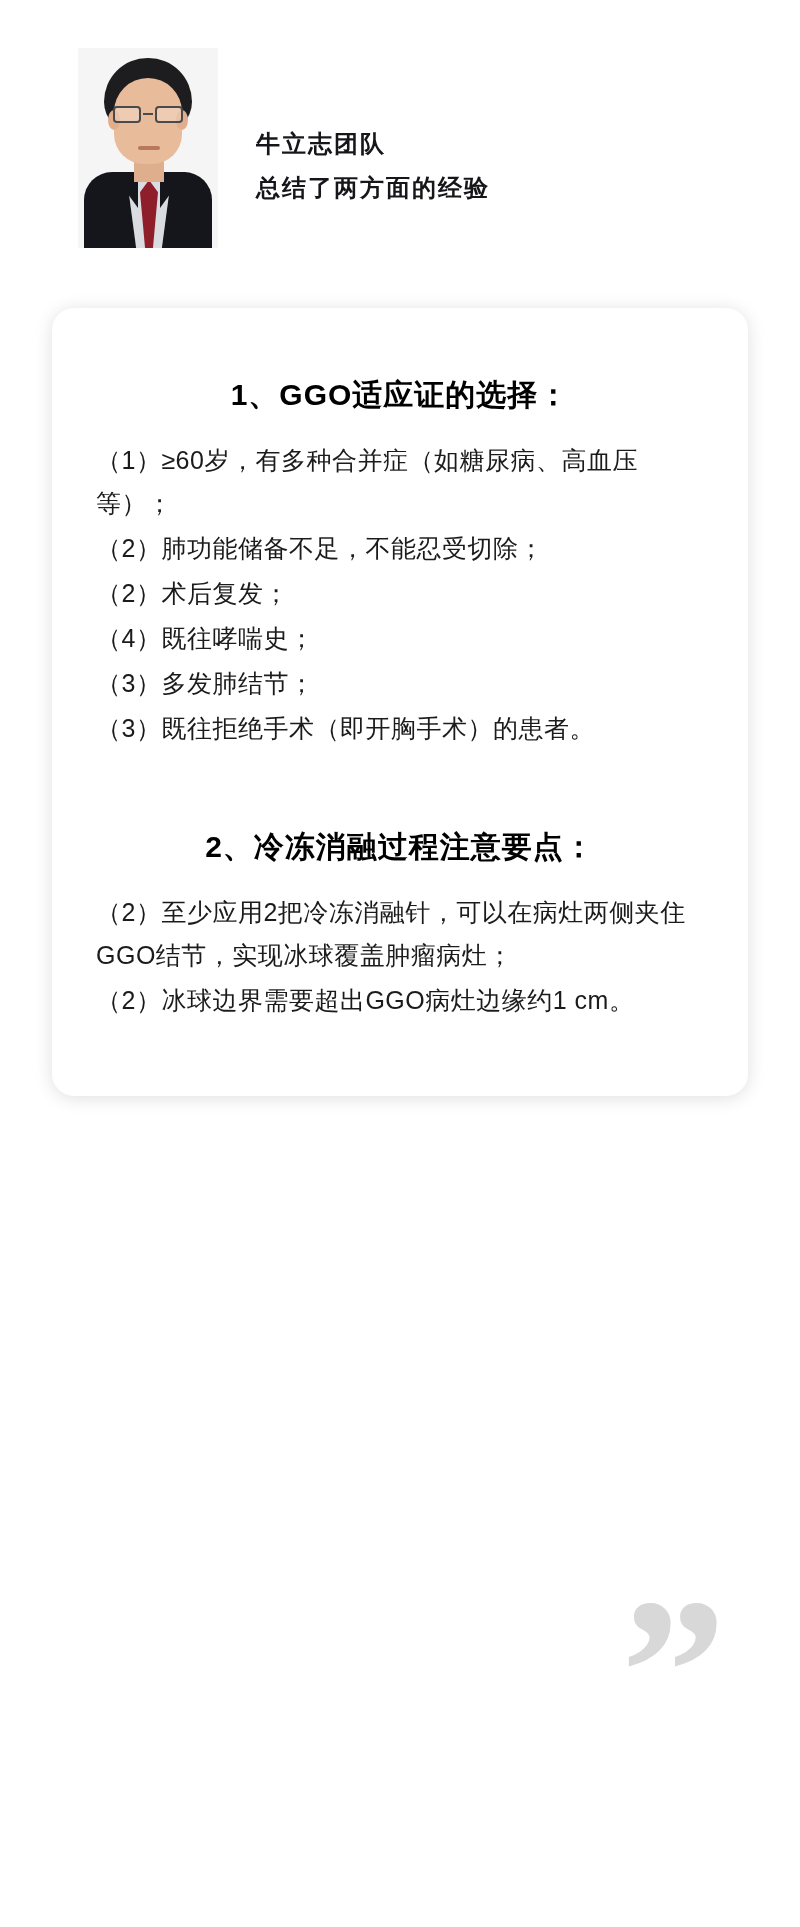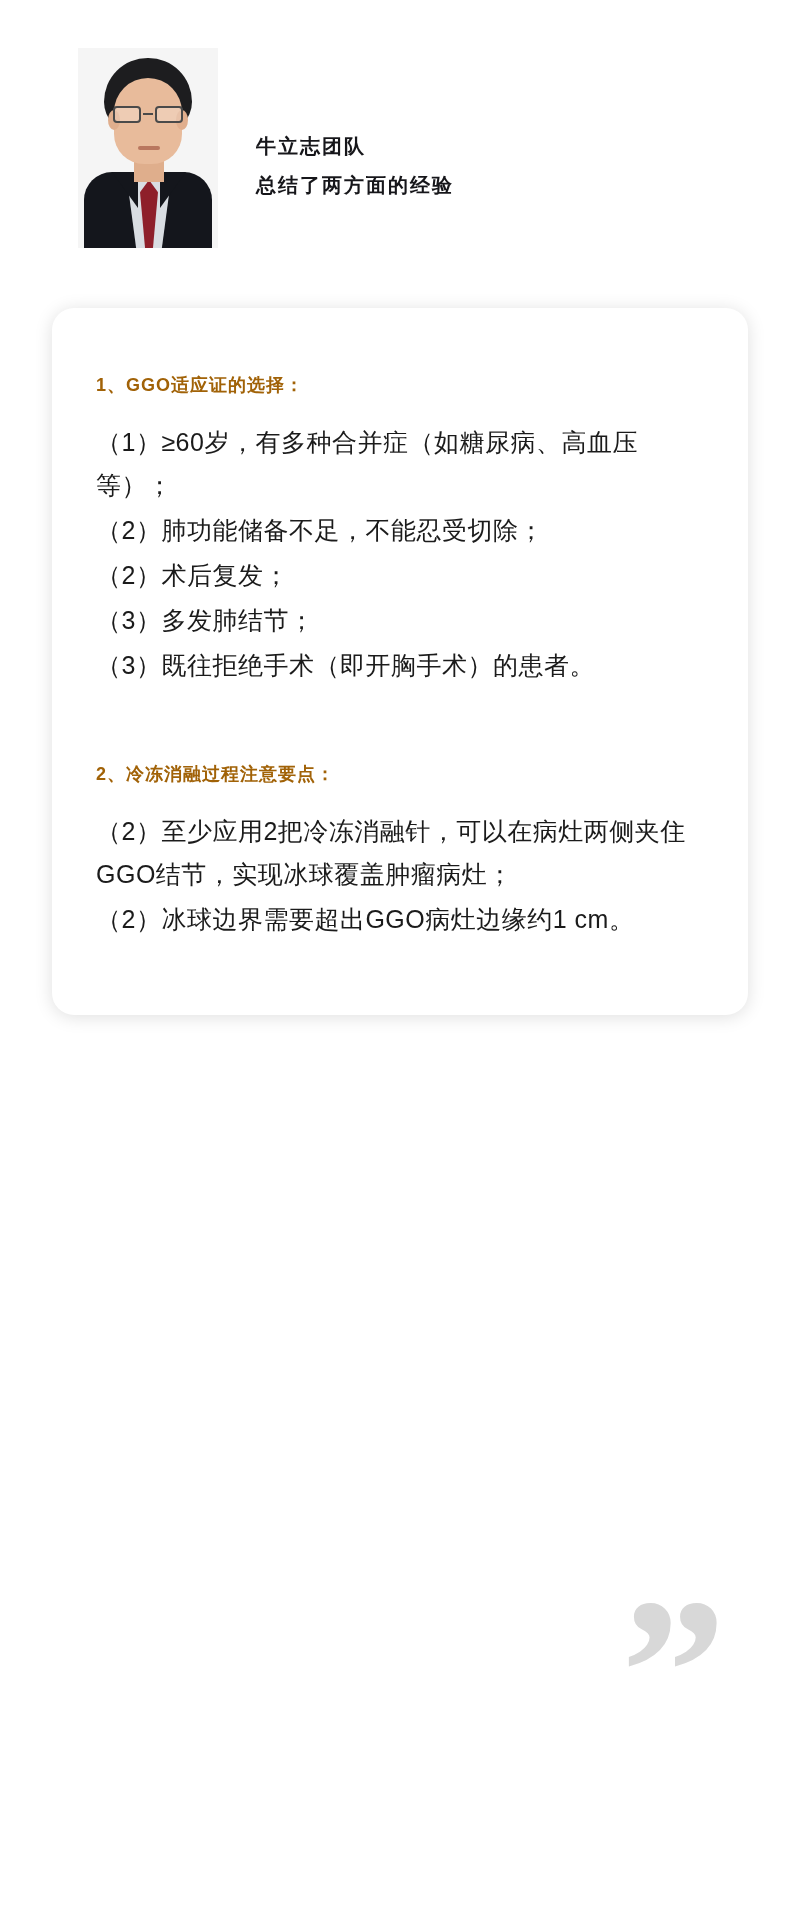--- a/index.html
+++ b/index.html
@@ -157,47 +157,48 @@
   .header-text {
     display: flex;
     flex-direction: column;
     justify-content: center;
     gap: 14px;
     padding-top: 36px;
   }
   .header-line {
     font-family: "Liberation Serif", serif;
     font-weight: bold;
-    font-size: 20px;
+    font-size: 24px;
     letter-spacing: 2px;
     color: #16161a;
     line-height: 1.25;
   }
 
   
   .card {
     margin: 60px 52px 0 52px;
     background: #ffffff;
     border-radius: 22px;
     box-shadow: 0 2px 18px rgba(0,0,0,0.13);
     padding: 64px 44px 72px 44px;
     box-sizing: border-box;
   }
 
   .section + .section {
     margin-top: 74px;
   }
 
   .section-title {
-    font-size: 18px;
+    font-size: 30px;
     font-weight: bold;
-    color: #a16207;
+    color: #000000;
     letter-spacing: 1px;
     margin-bottom: 22px;
     line-height: 1.5;
+    text-align: center;
   }
 
   .item {
     font-size: 25px;
     color: #1b1b1b;
     line-height: 1.72;
     letter-spacing: 0.5px;
     text-indent: 0;
     margin: 0 0 2px 0;
   }
@@ -247,20 +248,21 @@
     </div>
   </div>
 
   <div class="card">
 
     <div class="section">
       <div class="section-title">1、GGO适应证的选择：</div>
       <p class="item">（1）≥60岁，有多种合并症（如糖尿病、高血压等）；</p>
       <p class="item">（2）肺功能储备不足，不能忍受切除；</p>
       <p class="item">（2）术后复发；</p>
+      <p class="item">（4）既往哮喘史；</p>
       <p class="item">（3）多发肺结节；</p>
       <p class="item">（3）既往拒绝手术（即开胸手术）的患者。</p>
     </div>
 
     <div class="section">
       <div class="section-title">2、冷冻消融过程注意要点：</div>
       <p class="item">（2）至少应用2把冷冻消融针，可以在病灶两侧夹住GGO结节，实现冰球覆盖肿瘤病灶；</p>
       <p class="item">（2）冰球边界需要超出GGO病灶边缘约1 cm。</p>
     </div>
 

